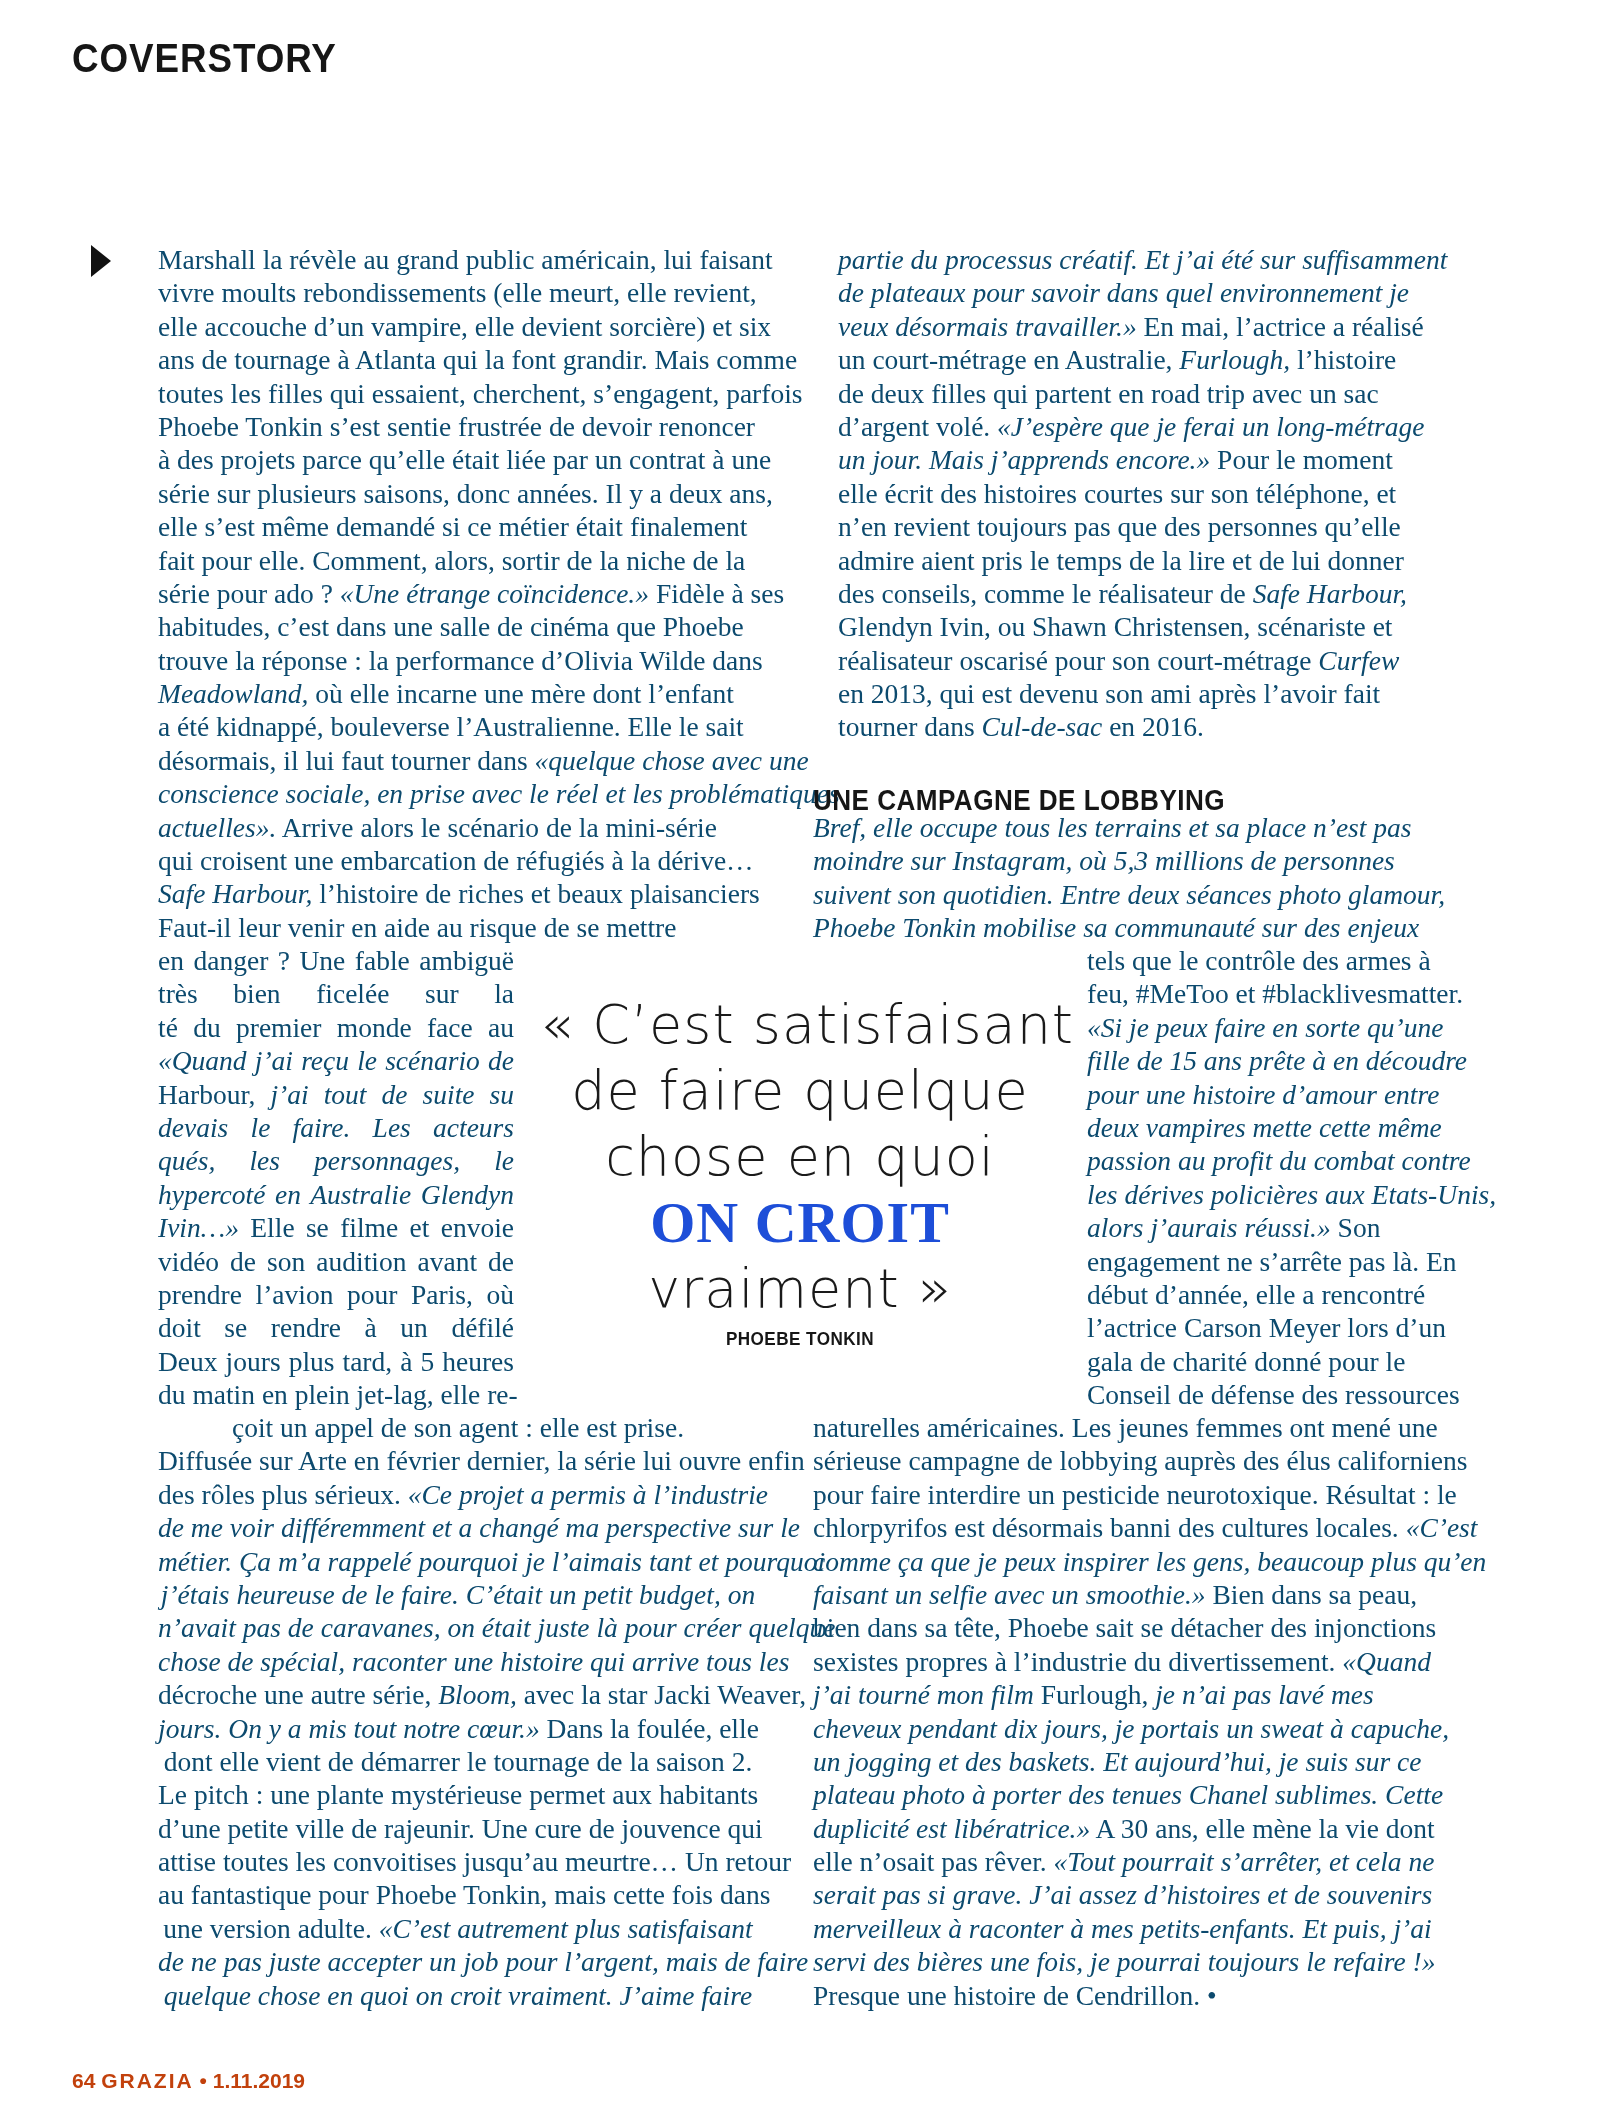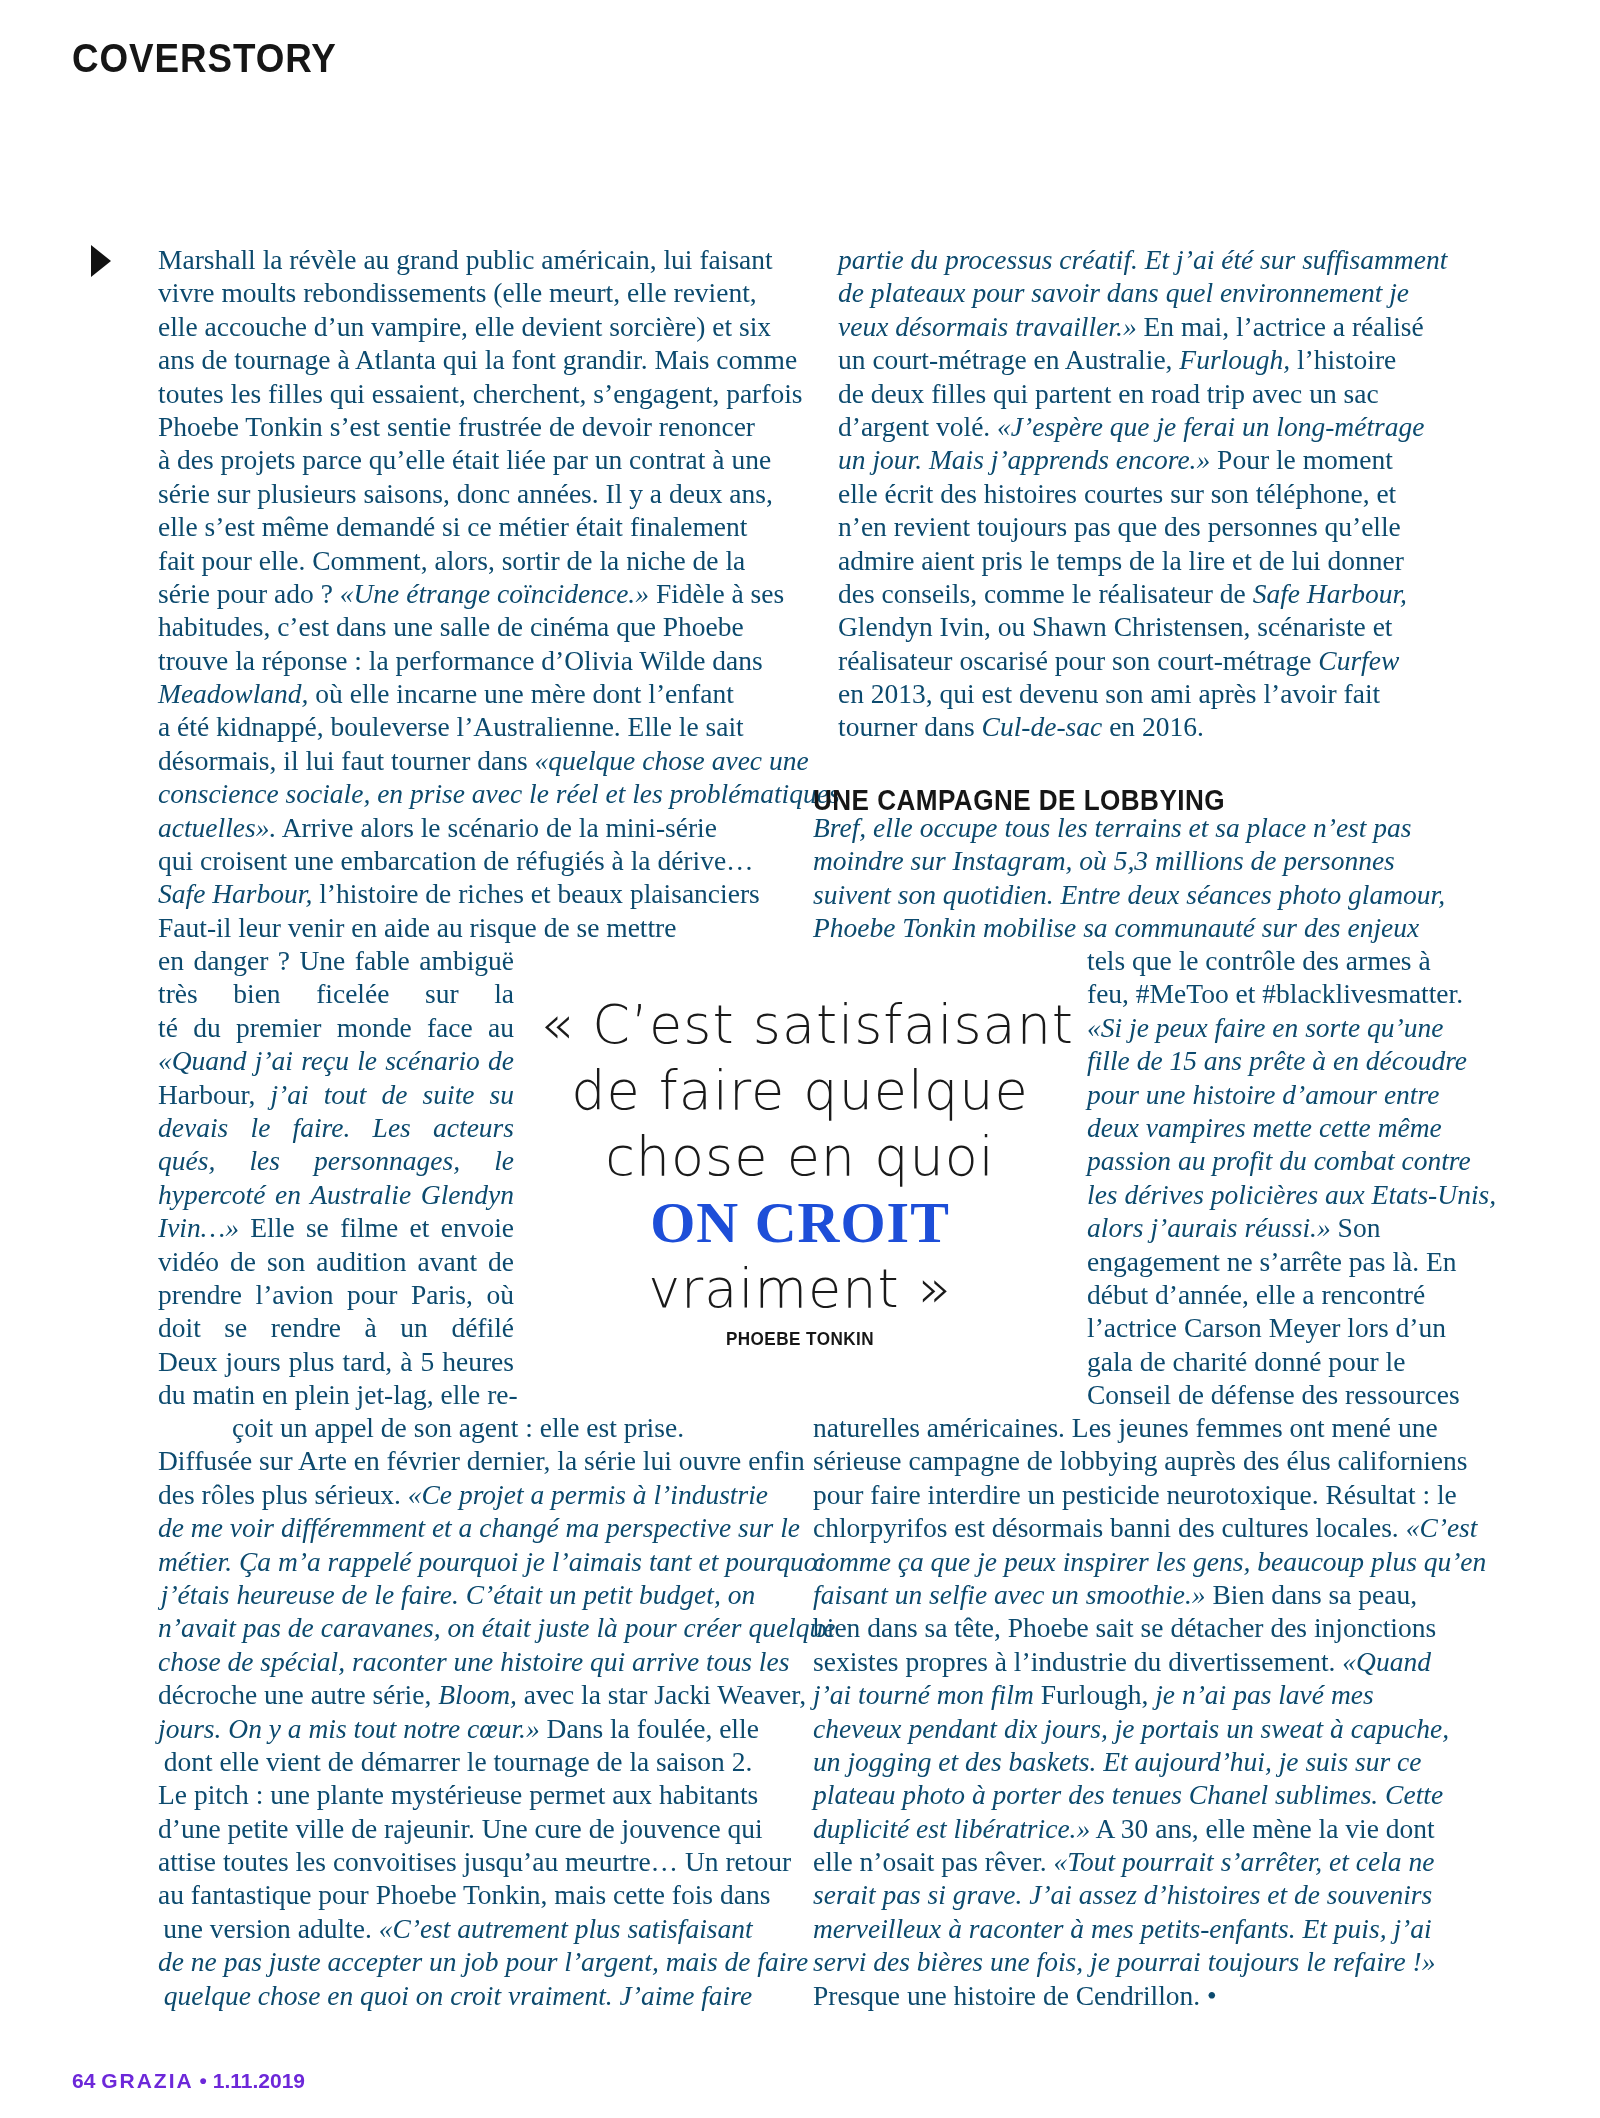--- a/index.html
+++ b/index.html
@@ -8,21 +8,21 @@
   .marker { position:absolute; left:91px; top:245px; width:0; height:0; border-top:16px solid transparent; border-bottom:16px solid transparent; border-left:20px solid #111; }
   .col { position:absolute; font-family:"Liberation Serif", serif; font-size:27.5px; line-height:33.4px; color:#0c4a6e; }
   .col .ln { display:block; white-space:nowrap; height:33.4px; }
   .col .ln.j { text-align:justify; text-align-last:justify; white-space:normal; overflow:hidden; }
   .col .it { font-style:italic; }
   .subhead { position:absolute; left:813px; top:784px; font-family:"Liberation Sans", sans-serif; font-weight:700; font-size:29px; letter-spacing:0.5px; transform:scaleX(0.9); transform-origin:left top; color:#161616; white-space:nowrap; }
   .pull { position:absolute; left:540px; top:992px; width:520px; text-align:center; font-family:"DejaVu Sans", sans-serif; font-weight:300; color:#1a1a1a; }
   .pull .pl { display:block; font-size:54px; line-height:66px; letter-spacing:1px; white-space:nowrap; }
   .pull .pl.red { color:#c3202b; font-family:"Liberation Serif", serif; font-weight:700; font-size:58px; letter-spacing:1px; }
   .pull .attr { display:block; margin-top:6px; font-family:"Liberation Sans", sans-serif; font-weight:700; font-size:19px; letter-spacing:0.5px; transform:scaleX(0.9); color:#161616; }
-  .folio { position:absolute; left:72px; top:2069px; font-family:"Liberation Sans", sans-serif; font-size:21px; color:#6d28d9; white-space:nowrap; }
+  .folio { position:absolute; left:72px; top:2069px; font-family:"Liberation Sans", sans-serif; font-size:21px; color:#c2410c; white-space:nowrap; }
   .folio b { font-weight:700; }
   .folio .brand { letter-spacing:2px; font-weight:700; }
 </style>
 </head>
 <body>
 
 <div class="rubric">COVERSTORY</div>
 
 <div class="marker"></div>
 

